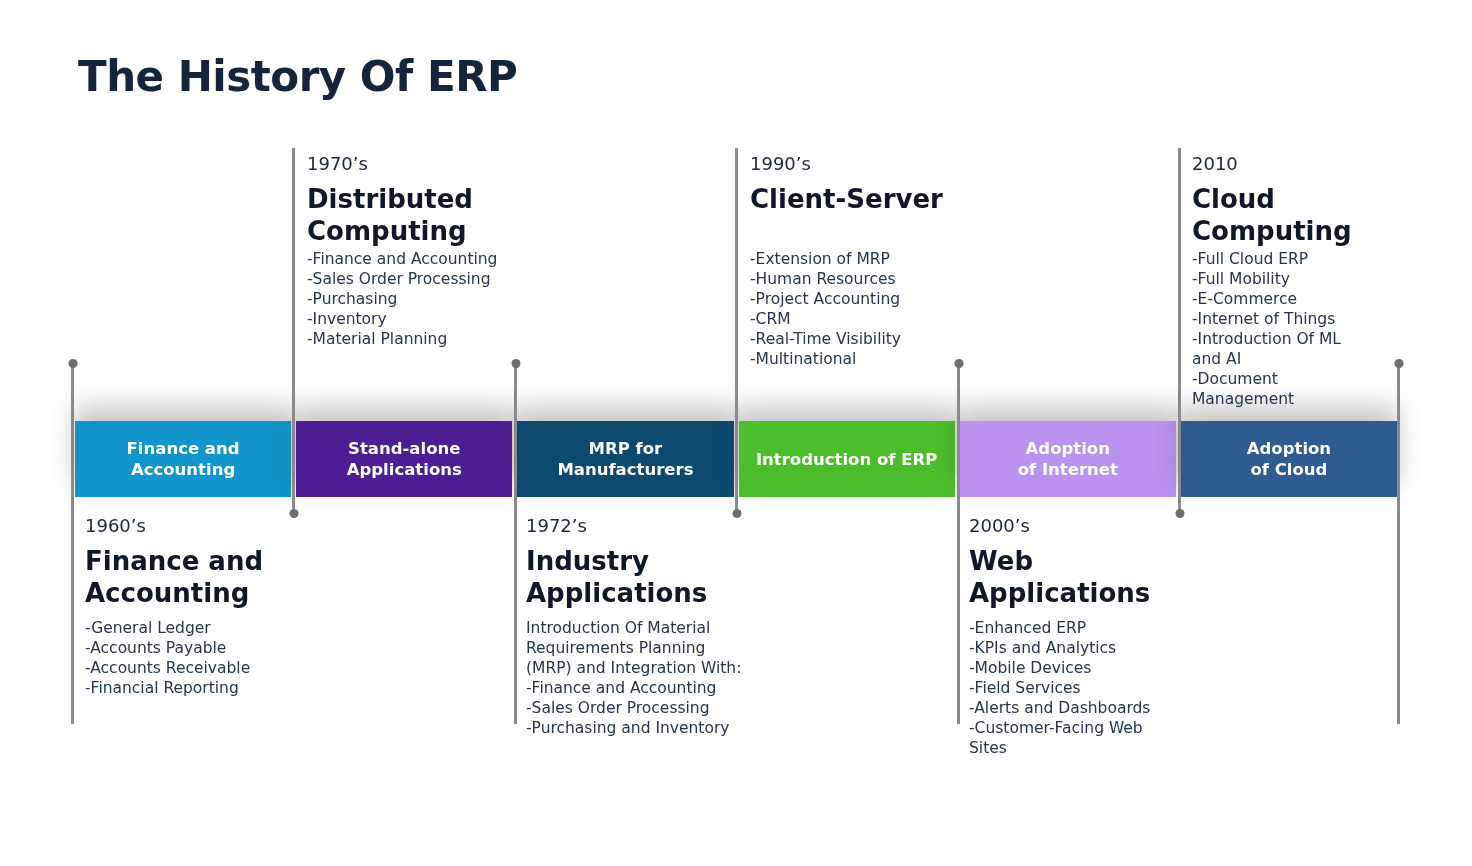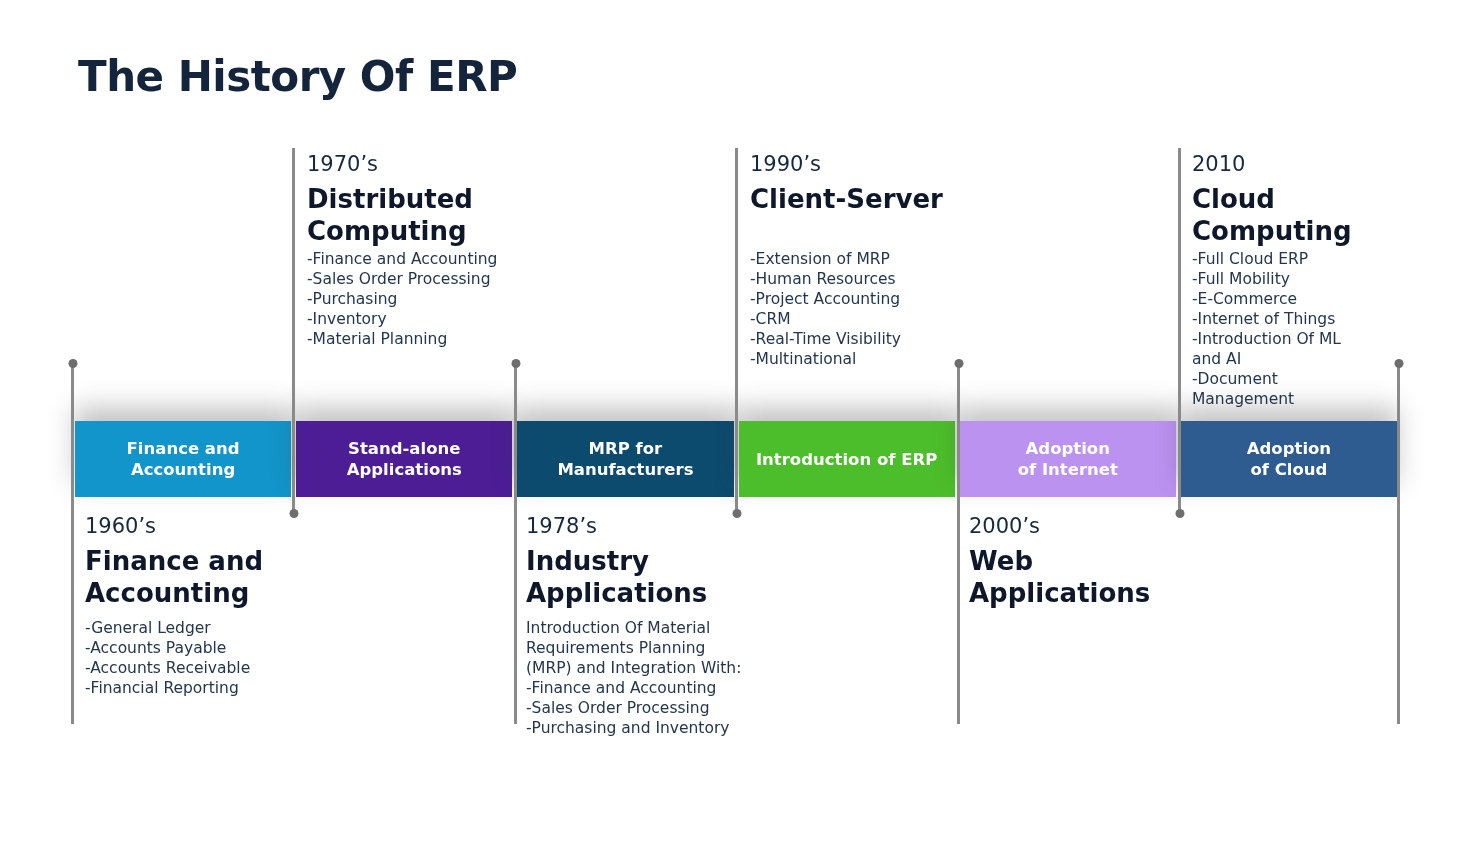--- a/index.html
+++ b/index.html
@@ -32,21 +32,21 @@
   .block{
     flex:1;display:flex;align-items:center;justify-content:center;
     box-shadow:0 -14px 24px rgba(60,60,60,.30);
   }
   .block-label{
     color:#ffffff;font-size:16.5px;font-weight:700;line-height:21px;
     text-align:center;white-space:pre-line;
   }
   
   .era{position:absolute;z-index:1;}
-  .era-decade{font-size:21px;line-height:26px;font-weight:500;color:#16293f;margin:0 0 6px 0;}
+  .era-decade{font-size:18px;line-height:26px;font-weight:500;color:#16293f;margin:0 0 6px 0;}
   .era-heading{
     font-size:26px;line-height:32px;font-weight:700;color:#0f172a;
     margin:0;white-space:pre-line;
   }
   .era-top .era-heading{height:66px;}
   .era-bottom .era-heading{height:73px;}
   .era-intro,.bullet{
     font-size:15.5px;line-height:20px;color:#24364e;white-space:pre-line;
   }
   .col-1960{left:85px;top:513px;width:215px;}
@@ -130,21 +130,21 @@
     <div class="era-bullets">
         <div class="bullet">-Finance and Accounting</div>
         <div class="bullet">-Sales Order Processing</div>
         <div class="bullet">-Purchasing</div>
         <div class="bullet">-Inventory</div>
         <div class="bullet">-Material Planning</div>
       </div>
   </div>
 
   <div class="era era-bottom col-1980">
-    <div class="era-decade">1978’s</div>
+    <div class="era-decade">1972’s</div>
     <h2 class="era-heading">Industry
 Applications</h2>
     <div class="era-intro">Introduction Of Material
 Requirements Planning
 (MRP) and Integration With:</div>
     <div class="era-bullets">
         <div class="bullet">-Finance and Accounting</div>
         <div class="bullet">-Sales Order Processing</div>
         <div class="bullet">-Purchasing and Inventory</div>
       </div>
@@ -160,20 +160,29 @@
         <div class="bullet">-CRM</div>
         <div class="bullet">-Real-Time Visibility</div>
         <div class="bullet">-Multinational</div>
       </div>
   </div>
 
   <div class="era era-bottom col-2000">
     <div class="era-decade">2000’s</div>
     <h2 class="era-heading">Web
 Applications</h2>
+    <div class="era-bullets">
+        <div class="bullet">-Enhanced ERP</div>
+        <div class="bullet">-KPIs and Analytics</div>
+        <div class="bullet">-Mobile Devices</div>
+        <div class="bullet">-Field Services</div>
+        <div class="bullet">-Alerts and Dashboards</div>
+        <div class="bullet">-Customer-Facing Web
+Sites</div>
+      </div>
   </div>
 
   <div class="era era-top col-2010">
     <div class="era-decade">2010</div>
     <h2 class="era-heading">Cloud
 Computing</h2>
     <div class="era-bullets">
         <div class="bullet">-Full Cloud ERP</div>
         <div class="bullet">-Full Mobility</div>
         <div class="bullet">-E-Commerce</div>

